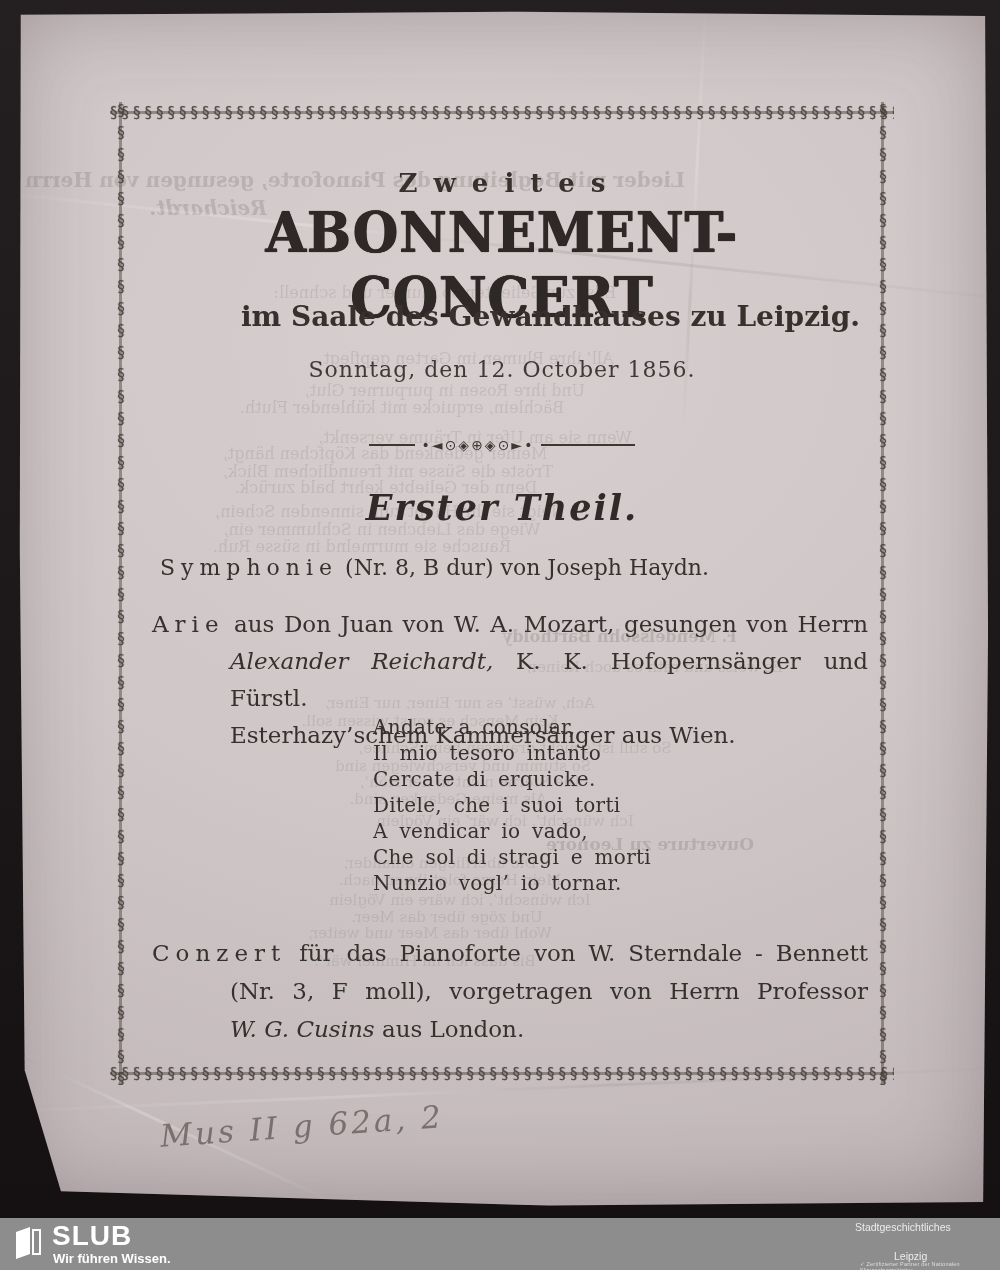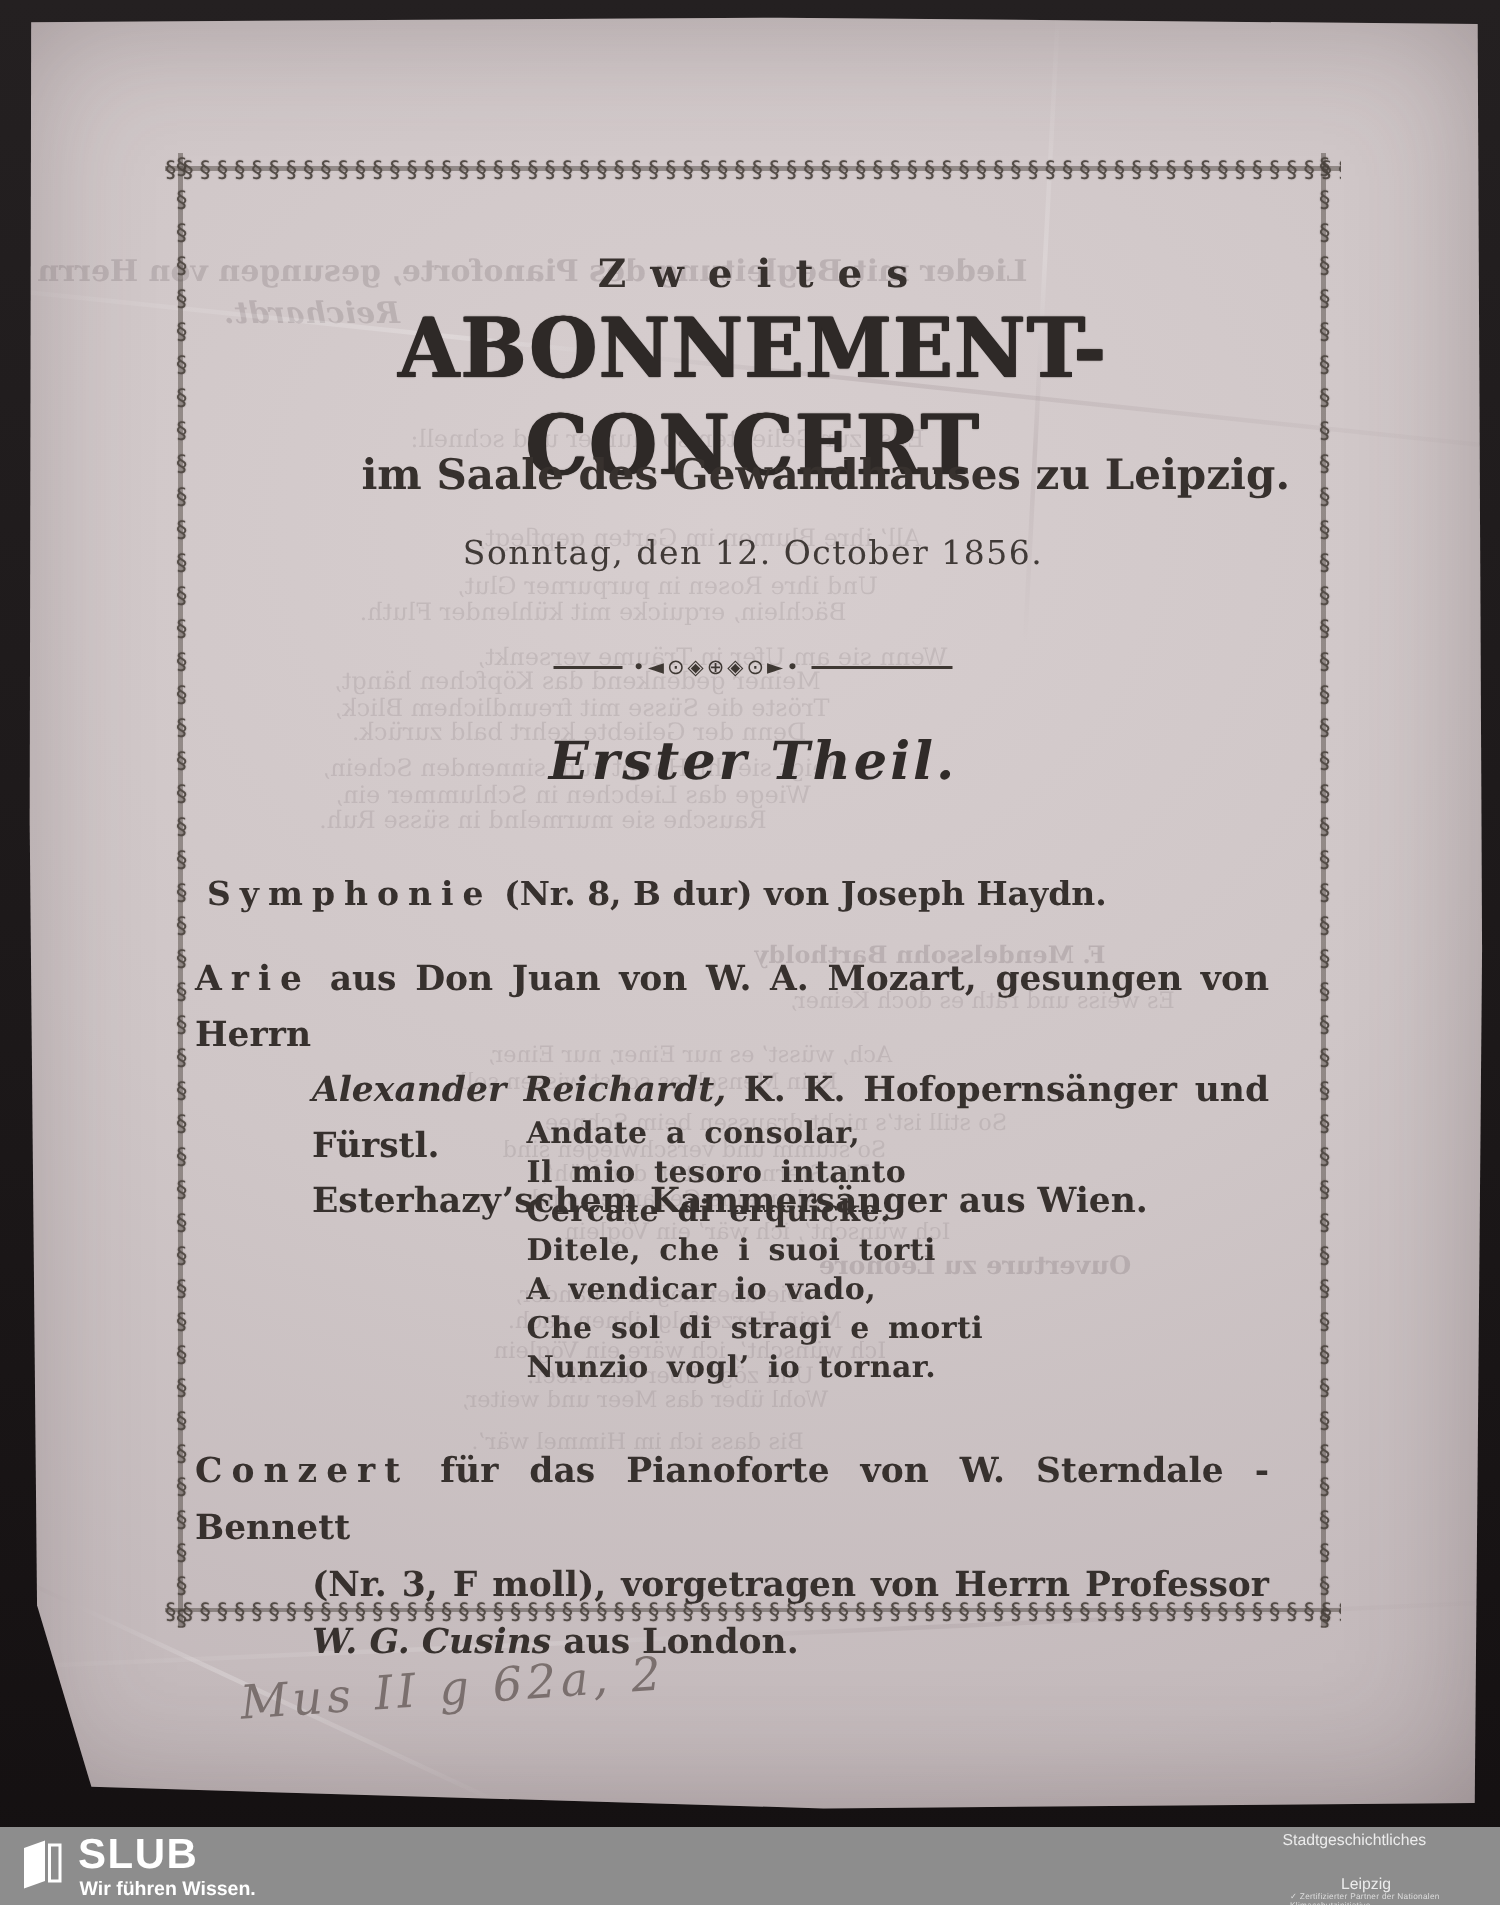--- a/index.html
+++ b/index.html
@@ -56,21 +56,21 @@
   .venue{top:290px;text-align:right;font-size:28px;font-weight:bold;}
   .dateline{top:347px;text-align:center;font-size:22px;letter-spacing:1px;color:#403a37;}
   .divider{top:427px;display:flex;align-items:center;justify-content:center;gap:7px;color:#3e3833;}
   .divider .dl{width:46px;height:2px;background:#3e3833;}
   .divider .dr{width:94px;height:2px;background:#3e3833;}
   .divider .dg{font-family:"DejaVu Sans",sans-serif;font-size:14px;letter-spacing:2px;}
   .part{top:477px;text-align:center;font-size:35px;font-weight:bold;font-style:italic;letter-spacing:2px;color:#302b29;}
   .symph{top:545px;font-size:22px;font-weight:bold;padding-left:8px;box-sizing:border-box;}
   .sperr{letter-spacing:6px;}
   .it{font-style:italic;}
-  .block{position:absolute;left:120px;width:716px;font-weight:bold;color:#37312e;margin-top:28px;}
+  .block{position:absolute;left:142px;width:716px;font-weight:normal;color:#37312e;}
   .aria{top:596px;font-size:23px;line-height:37px;}
   .conc{top:924px;font-size:23px;line-height:38px;}
   .jl{text-align:justify;text-align-last:justify;}
   .ind{padding-left:78px;box-sizing:border-box;}
   .verse{top:704px;font-size:20px;line-height:26px;padding-left:221px;box-sizing:border-box;word-spacing:5px;letter-spacing:.3px;}
   .shelf{
     position:absolute;left:150px;top:1098px;font-size:31px;font-style:italic;
     color:#6e6361;letter-spacing:3px;transform:rotate(-4deg);opacity:.85;
   }
   

